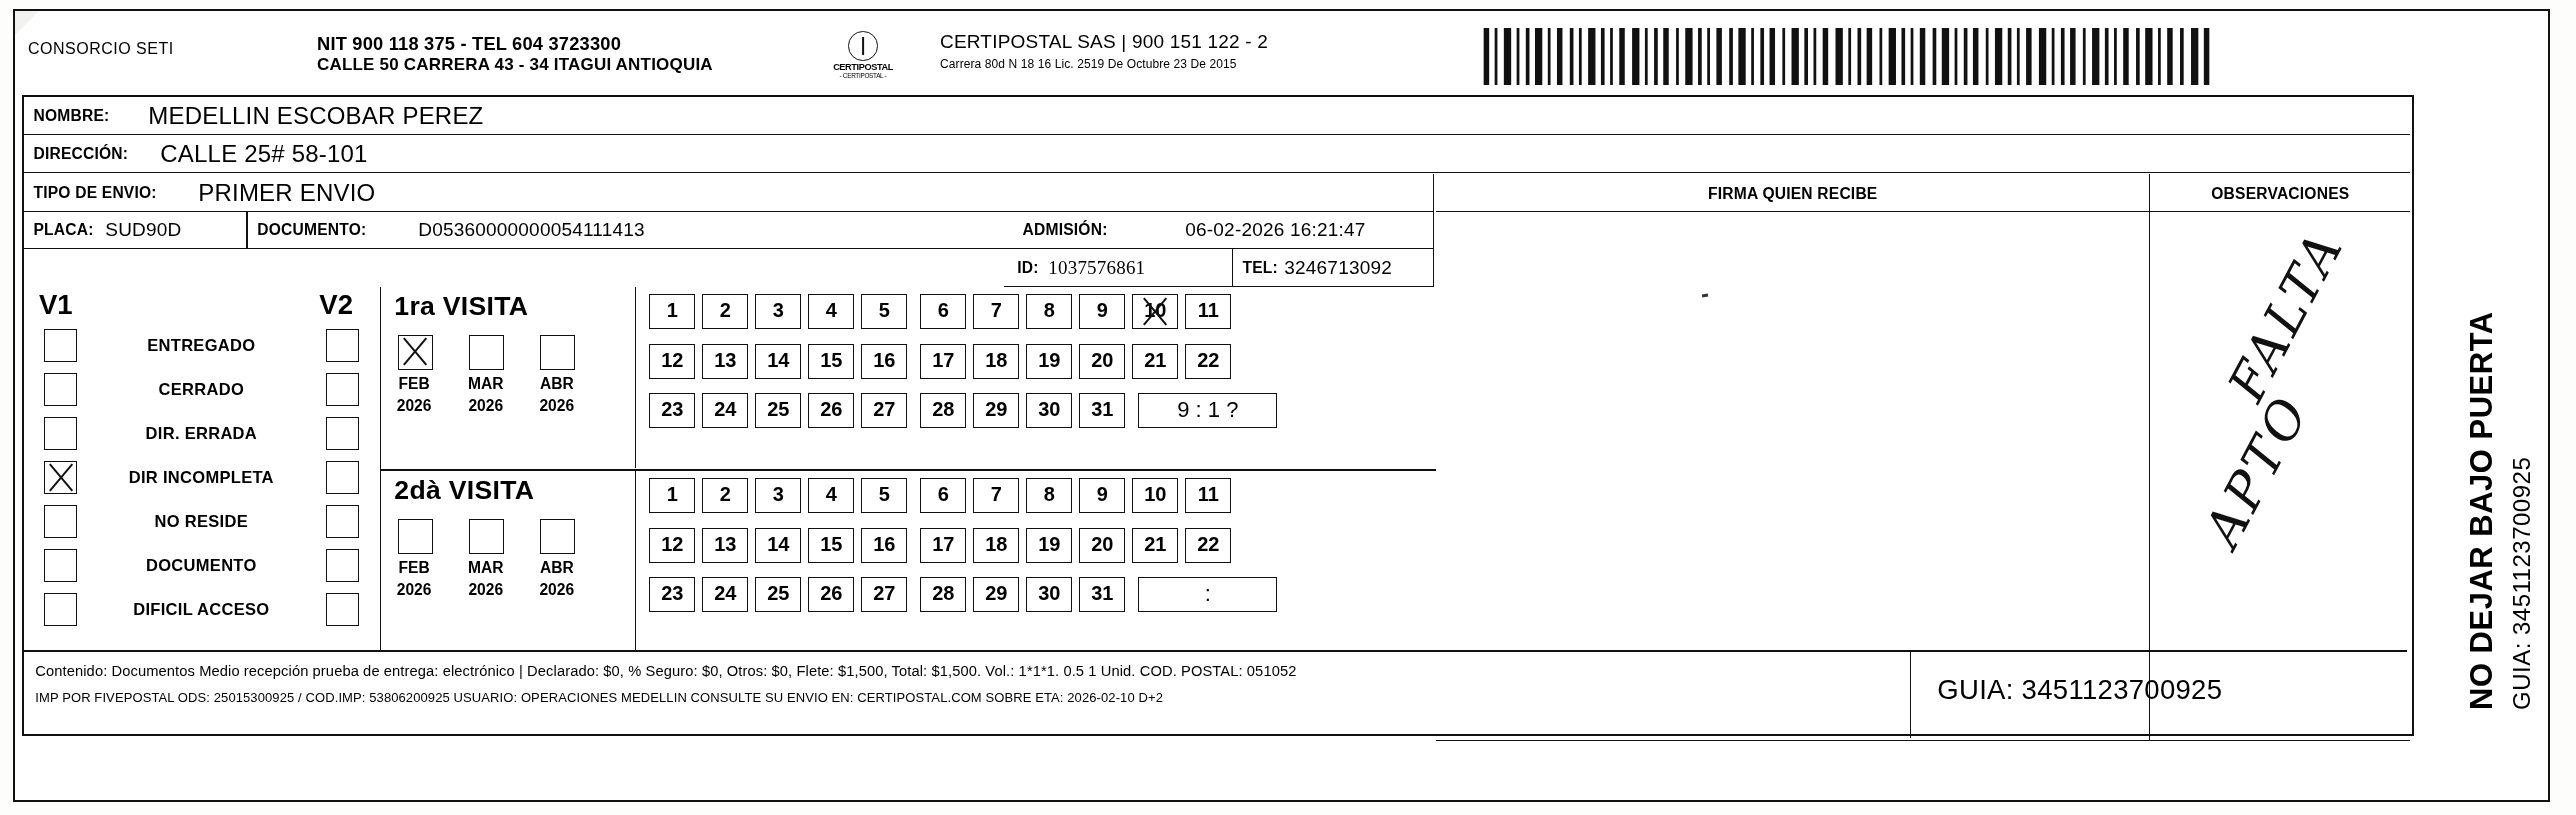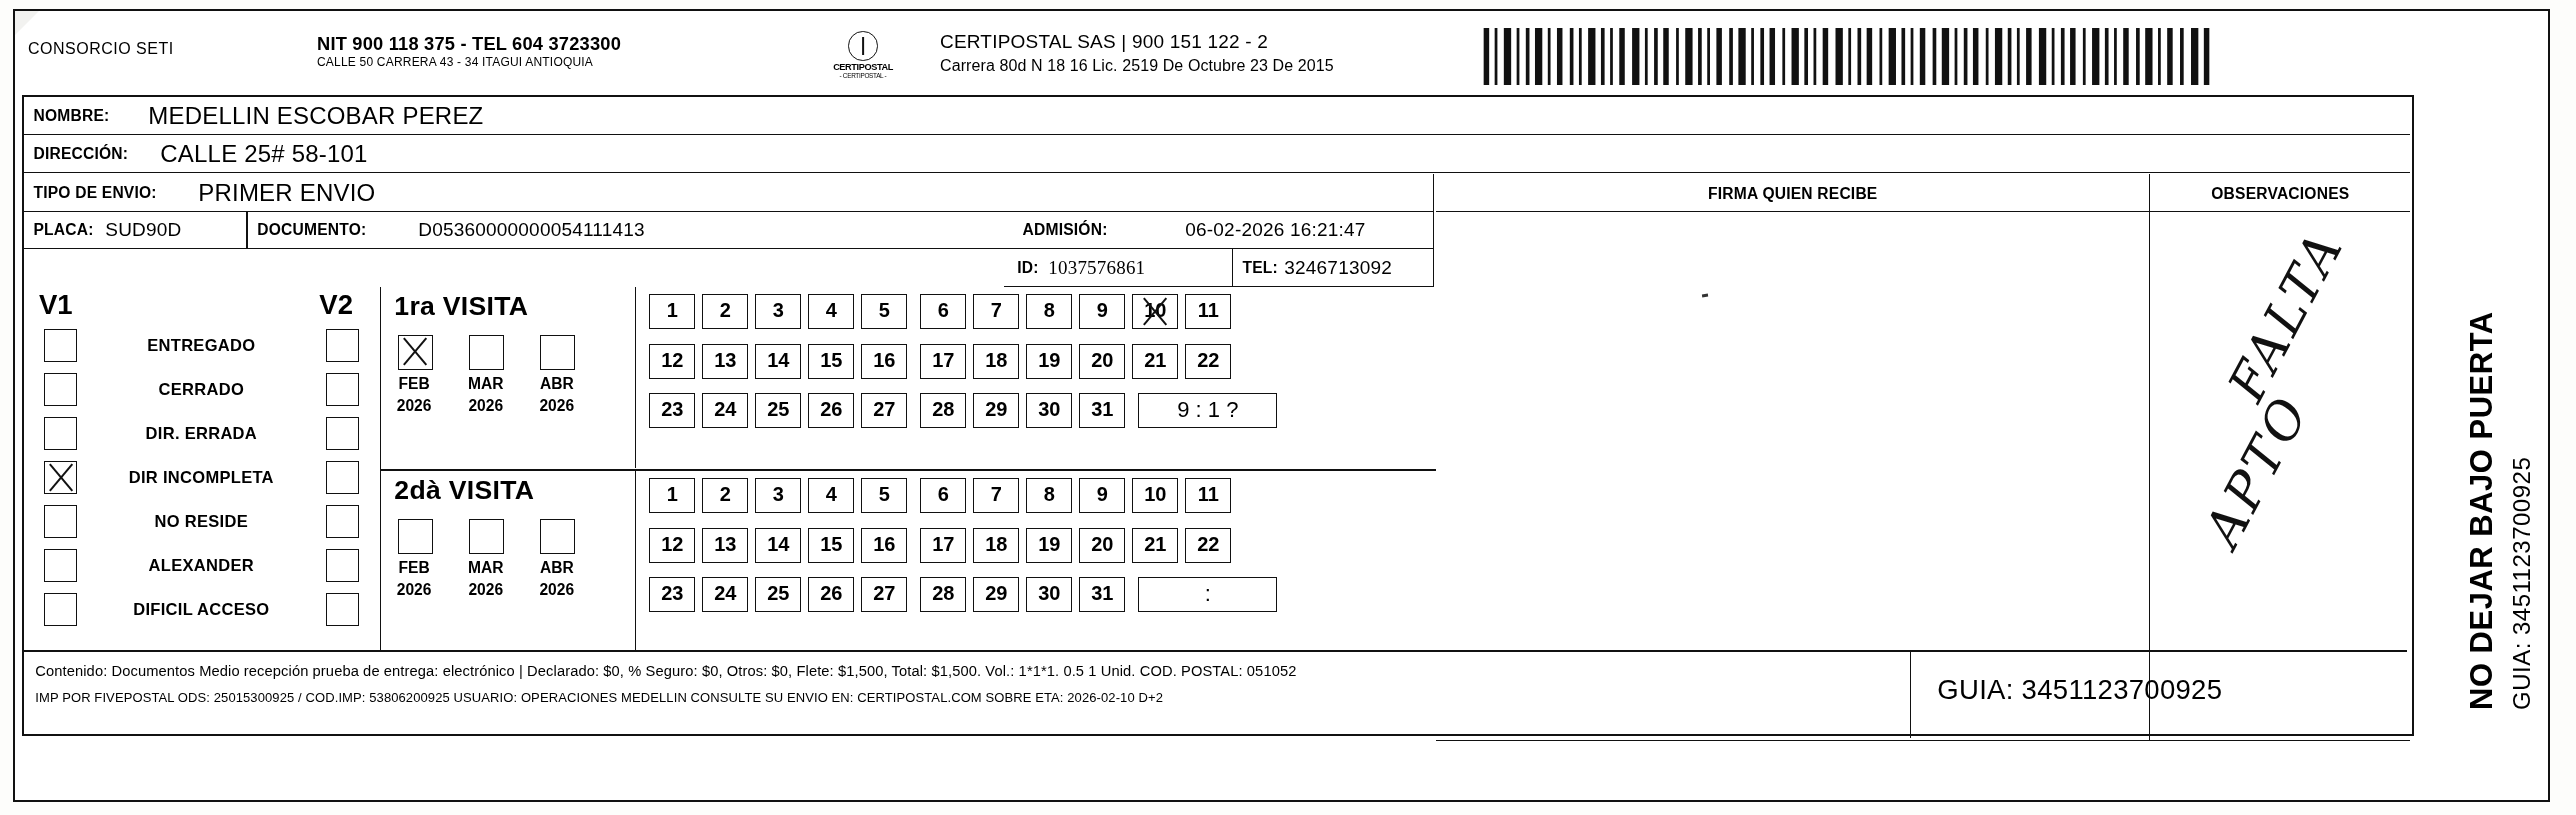--- a/index.html
+++ b/index.html
@@ -5,28 +5,28 @@
   html,body{margin:0;padding:0;background:#fff;}
   body{font-family:"Liberation Sans", sans-serif;color:#000;}
   .page{position:relative;width:2576px;height:815px;background:#fdfdfb;overflow:hidden;}
   .sheet{position:absolute;left:13px;top:9.2px;width:2537px;height:793px;background:#fff;border:2.7px solid #111;box-sizing:border-box;}
   .inner{position:absolute;left:7.3px;top:84px;width:2392px;height:641px;border:2.7px solid #111;box-sizing:border-box;}
 
   
   .hdr{position:absolute;left:0;top:0;width:2537px;height:84px;}
   .hdr .consorcio{position:absolute;left:13px;top:29px;font-size:16px;letter-spacing:0.5px;}
   .hdr .nit{position:absolute;left:302px;top:22px;font-size:18.3px;font-weight:bold;letter-spacing:0.2px;}
-  .hdr .calle{position:absolute;left:302px;top:44px;font-size:12px;font-weight:normal;letter-spacing:0.2px;}
+  .hdr .calle{position:absolute;left:302px;top:44px;font-size:17px;font-weight:bold;letter-spacing:0.2px;}
   .hdr .logo{position:absolute;left:806px;top:20px;width:84px;height:48px;text-align:center;}
   .hdr .logo .circle{width:27.5px;height:27.5px;border:1.8px solid #111;border-radius:50%;margin:0 auto;position:relative;}
   .hdr .logo .circle:after{content:"";position:absolute;left:50%;top:4.6px;width:1.8px;height:18.3px;background:#111;transform:translateX(-50%);}
   .hdr .logo .lname{font-size:9.2px;font-weight:bold;letter-spacing:-0.4px;margin-top:0.9px;}
   .hdr .logo .lsub{font-size:6.4px;letter-spacing:-0.3px;}
   .hdr .cp1{position:absolute;left:925px;top:20px;font-size:19px;letter-spacing:0.2px;}
-  .hdr .cp2{position:absolute;left:925px;top:46px;font-size:16px;letter-spacing:0.1px;}
+  .hdr .cp2{position:absolute;left:925px;top:46px;font-size:12px;letter-spacing:0.1px;}
   .barcode{position:absolute;left:1465px;top:16.5px;width:733px;height:57px;}
   .barcode .bars{width:100%;height:100%;}
 
   
   .row{position:absolute;left:0;box-sizing:border-box;border-bottom:1.8px solid #111;}
   .lbl{font-size:15.6px;font-weight:bold;letter-spacing:0.2px;}
   .val{font-size:24px;letter-spacing:0.2px;}
   .valsm{font-size:19px;letter-spacing:0.2px;}
 
   .r-nombre{top:0;width:2386px;height:38px;}
@@ -266,21 +266,21 @@
           <div class="nm">DIR INCOMPLETA</div>
           <div class="cb r"></div>
         </div>
         <div class="vrow" style="top:214px;">
           <div class="cb l"></div>
           <div class="nm">NO RESIDE</div>
           <div class="cb r"></div>
         </div>
         <div class="vrow" style="top:258px;">
           <div class="cb l"></div>
-          <div class="nm">ALEXANDER</div>
+          <div class="nm">DOCUMENTO</div>
           <div class="cb r"></div>
         </div>
         <div class="vrow" style="top:302px;">
           <div class="cb l"></div>
           <div class="nm">DIFICIL ACCESO</div>
           <div class="cb r"></div>
         </div>
       </div>
 
       <div class="visita" style="top:190px;height:181px;">

